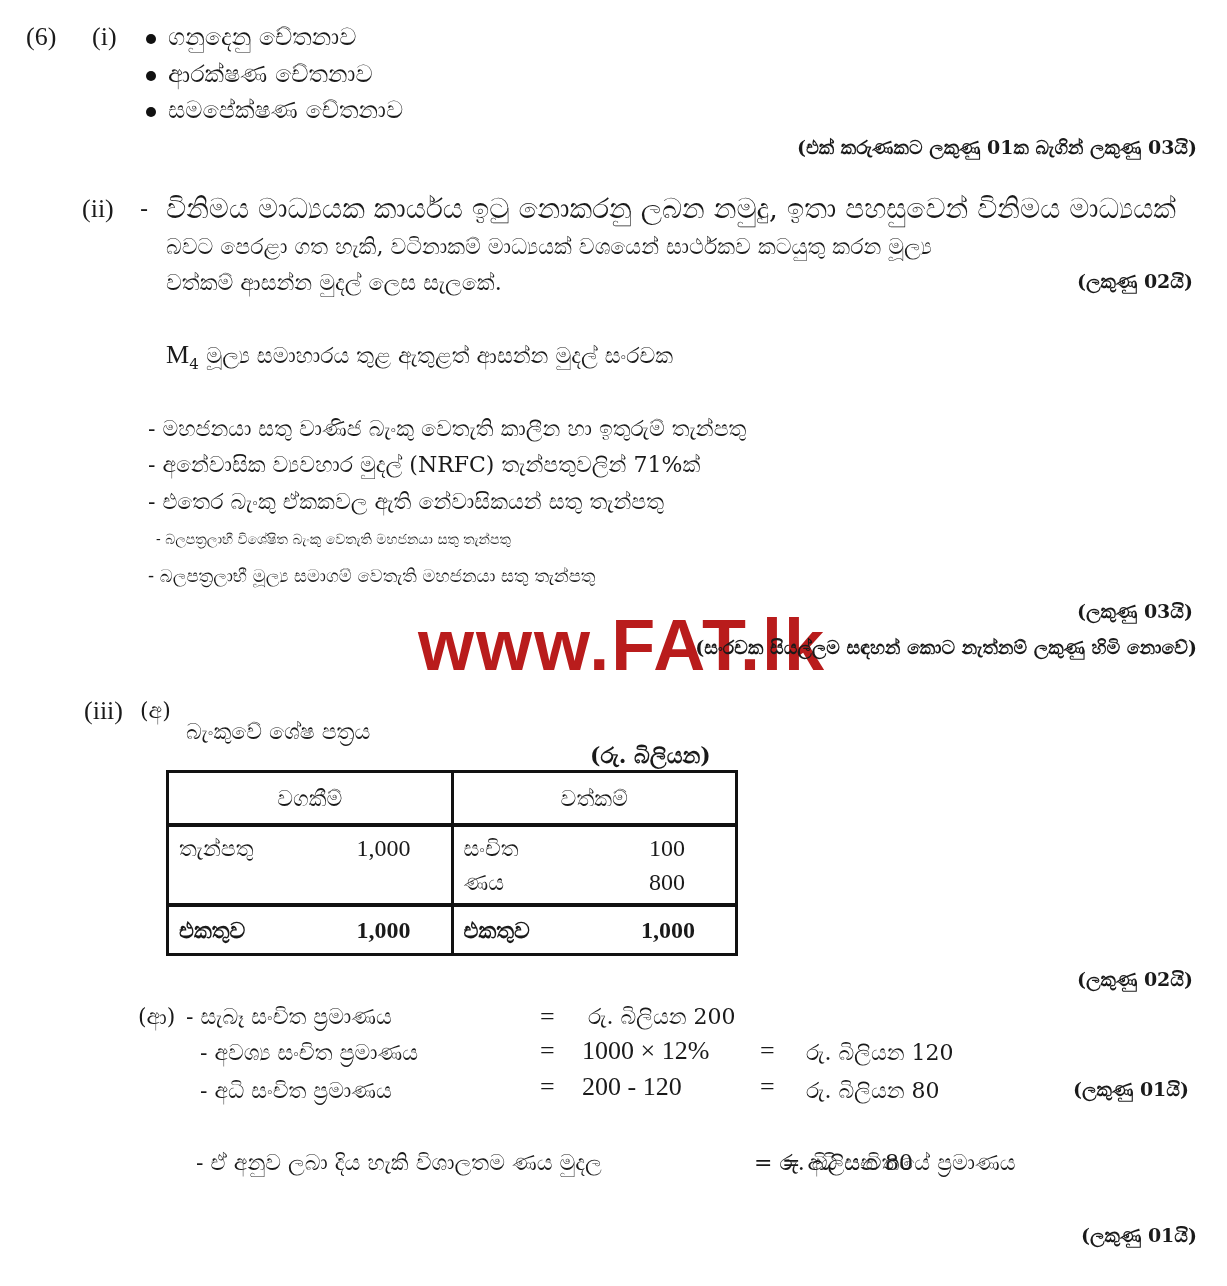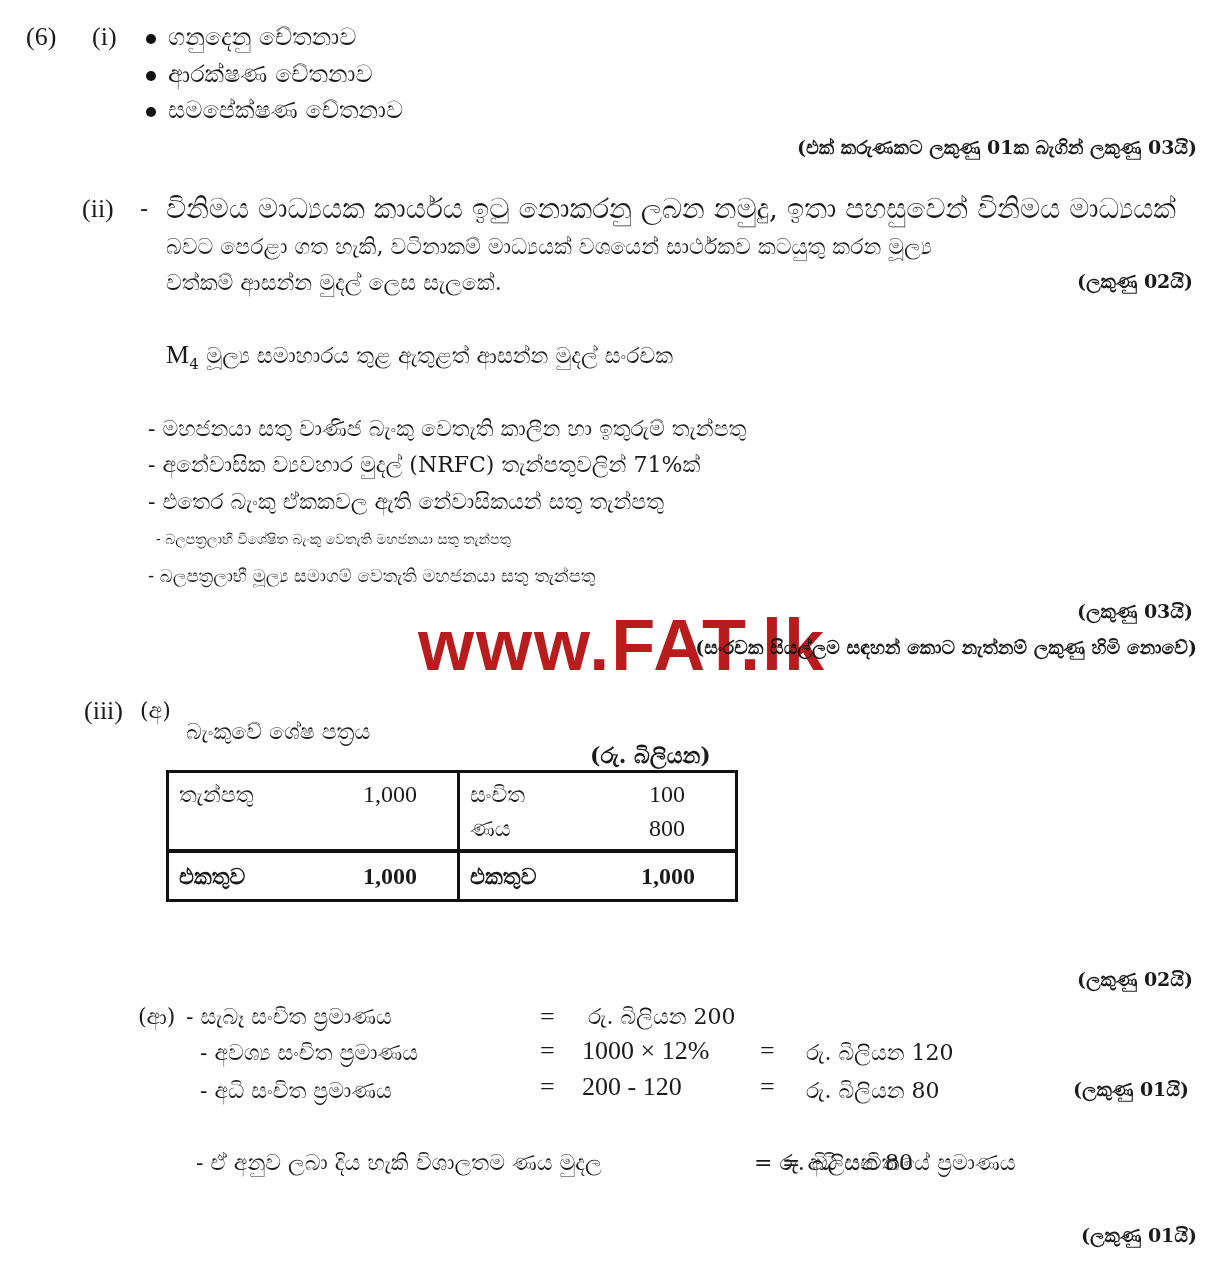--- a/index.html
+++ b/index.html
@@ -63,20 +63,24 @@
 <div class="abs marks fg" style="right:34px;top:600px;">(ලකුණු 03යි)</div>
 <div class="abs marks fg" style="right:30px;top:636px;">(සංරචක සියල්ලම සඳහන් කොට නැත්නම් ලකුණු හිමි නොවේ)</div>
 
 <div class="abs txt num fg" style="left:84px;top:696px;">(iii)</div>
 <div class="abs txt fg" style="left:140px;top:696px;font-size:22px;">(අ)</div>
 <div class="abs txt fg" style="left:186px;top:696px;font-size:22px;margin-top:21px;">බැංකුවේ ශේෂ පත්‍රය</div>
 <div class="abs txt fg" style="left:590px;top:740px;font-size:22px;font-weight:bold;">(රු. බිලියන)</div>
 
 <table class="bs fg">
   <tbody>
+      <tr>
+    <th style="width:50%;">වගකීම්</th>
+    <th style="width:50%;">වත්කම්</th>
+  </tr>
   <tr>
     <td style="vertical-align:top;">
       <div class="cellrow">
         <span>තැන්පතු</span>
         <span class="v">1,000</span>
       </div>
       <div class="cellrow"></div>
     </td>
     <td>
       <div class="cellrow">

